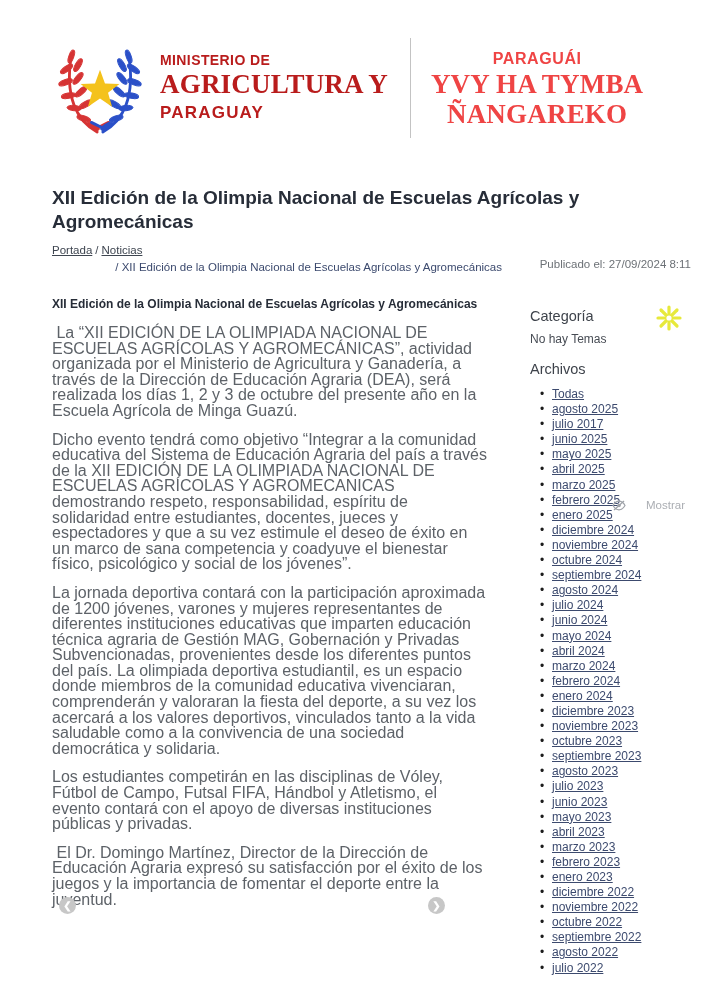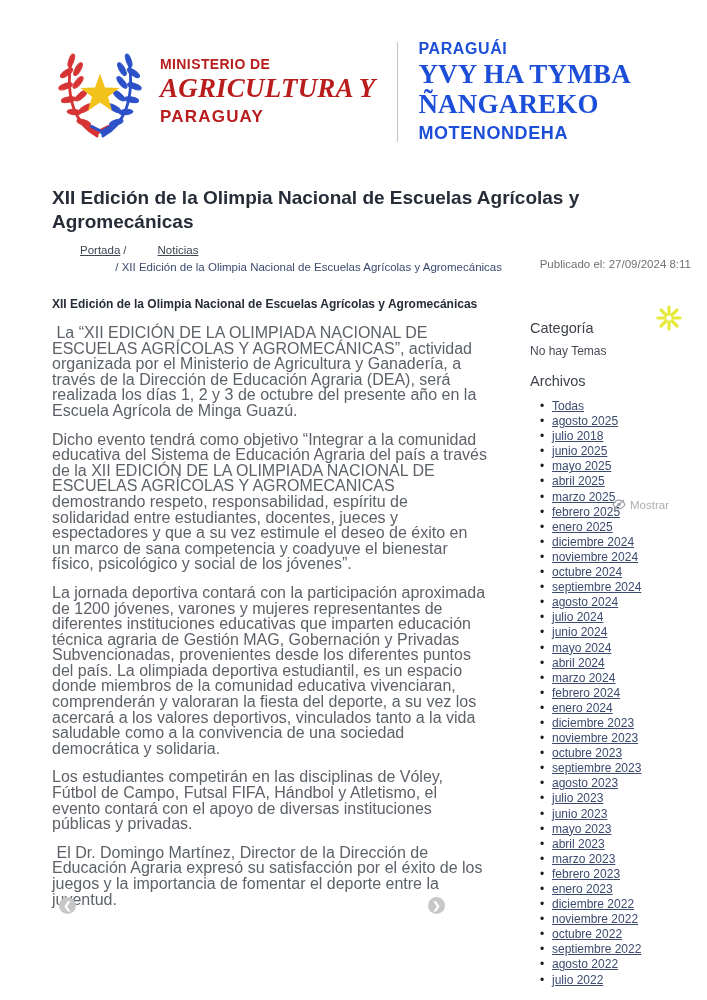--- a/index.html
+++ b/index.html
@@ -5,58 +5,58 @@
   * { margin:0; padding:0; box-sizing:border-box; }
   html,body { background:#ffffff; }
   body { width:707px; height:1000px; font-family:"Liberation Sans",sans-serif; position:relative; overflow:hidden; color:#272d38; }
   .page { position:relative; width:707px; height:1000px; background:#fff; }
 
   
   .site-header { position:absolute; top:38px; left:57px; display:flex; align-items:center; }
   .logo-emblem { width:86px; height:98px; flex:0 0 auto; }
   .logo-left { margin-left:17px; color:#b91c1c; }
   .logo-left .l-small { font-size:14px; font-weight:700; letter-spacing:.4px; line-height:19px; }
-  .logo-left .l-serif { font-family:"Liberation Serif",serif; font-weight:700; font-size:27px; line-height:29px; letter-spacing:.2px;font-style:italic; }
+  .logo-left .l-serif { font-family:"Liberation Serif",serif; font-weight:700; font-size:27px; line-height:29px; letter-spacing:.2px; }
   .logo-left .l-country { font-size:17px; font-weight:700; letter-spacing:1.2px; line-height:24px; margin-top:2px; }
   .logo-divider { width:1px; height:100px; background:#c3c3c3; margin:0 20px 0 22px; }
-  .logo-right { color:#1d4ed8; }
+  .logo-right { color:#ef4444;text-align:center; }
   .logo-right .r-small { font-size:16px; font-weight:700; letter-spacing:.6px; line-height:21px; }
   .logo-right .r-serif { font-family:"Liberation Serif",serif; font-weight:700; font-size:27px; line-height:30px; letter-spacing:.2px; }
   .logo-right .r-bottom { font-size:18px; font-weight:700; letter-spacing:.6px; line-height:25px; margin-top:2px; }
 
   
   .page-title { position:absolute; top:186px; left:52px; width:590px; font-size:19px; font-weight:700; line-height:24px; color:#272d38; }
   .crumb-wrap { position:absolute; top:242px; left:52px; width:450px; font-size:11.5px; line-height:17px; }
-  .crumb-line1 a { color:#3e4550; text-decoration:underline;margin-left:28px; }
+  .crumb-line1 a { color:#3e4550; text-decoration:underline; }
   .crumb-sep { color:#3e4550; margin:0 3px; text-decoration:none; }
   .crumb-line2 { color:#3c4a6e; padding-left:4px;text-align:right; }
   .published { position:absolute; top:258px; right:16px; font-size:11.5px; color:#6c7176; }
 
   
   .article { position:absolute; top:297px; left:52px; width:436px; }
   .article h2 { font-size:12px; font-weight:700; color:#272d38; margin-bottom:13px; line-height:15px; }
   .article p { font-size:16px; color:#5d6268; line-height:15.6px; margin-bottom:13px; white-space:pre-wrap; }
 
   
   .nav-circle { position:absolute; width:17px; height:17px; border-radius:50%; background:#c7c7c7; color:#ffffff; display:flex; align-items:center; justify-content:center; font-size:10px; font-weight:700; line-height:1; cursor:pointer; }
   .nav-prev { left:59px; top:897px; }
   .nav-next { left:428px; top:897px; }
 
   
   .sidebar { position:absolute; left:530px; top:308px; width:170px; }
-  .side-title { font-size:14.5px; font-weight:400; color:#3e434b;margin-top:12px; }
+  .side-title { font-size:14.5px; font-weight:400; color:#3e434b; }
   .no-topics { font-size:12px; color:#474c54; margin-top:8px; }
   .archives-title { margin-top:15px; }
   .archives-list { list-style:none; margin-top:10px; padding-left:12px; }
   .archives-list li { font-size:12px; line-height:15.1px; position:relative; padding-left:10px; }
   .archives-list li::before { content:"•"; color:#1c1c1c; position:absolute; left:-2px; top:0; }
   .archives-list a { color:#3c4a6e; text-decoration:underline; }
 
   .asterisk-badge { position:absolute; left:656px; top:305px; width:26px; height:26px; }
-  .mostrar-overlay { position:absolute; left:612px; top:499px; display:flex; gap:4px; color:#abaeb3; font-size:11.5px; }
+  .mostrar-overlay { position:absolute; left:612px; top:499px; display:flex; align-items:center; gap:20px; color:#abaeb3; font-size:11.5px; }
 </style>
 </head>
 <body>
 
 <div class="page">
 
   <header class="site-header">
     <svg class="logo-emblem" viewBox="0 0 90 100" aria-hidden="true">
 
       <g stroke="#d63434" fill="#d63434">
@@ -99,21 +99,20 @@
       <div class="l-serif">AGRICULTURA Y</div>
       <div class="l-country">PARAGUAY</div>
     </div>
 
     <div class="logo-divider"></div>
 
     <div class="logo-right">
       <div class="r-small">PARAGUÁI</div>
       <div class="r-serif">YVY HA TYMBA</div>
       <div class="r-serif">ÑANGAREKO</div>
-      <div class="r-bottom">MOTENONDEHA</div>
     </div>
   </header>
 
   <h1 class="page-title">XII Edición de la Olimpia Nacional de Escuelas Agrícolas y Agromecánicas</h1>
 
   <div class="crumb-wrap">
     <div class="crumb-line1">
       <a href="#">Portada</a><span class="crumb-sep">/</span><a href="#">Noticias</a>
     </div>
     <div class="crumb-line2">/ XII Edición de la Olimpia Nacional de Escuelas Agrícolas y Agromecánicas</div>
@@ -139,21 +138,21 @@
     <span>❯</span>
   </div>
 
   <aside class="sidebar">
     <div class="side-title">Categoría</div>
     <div class="no-topics">No hay Temas</div>
     <div class="side-title archives-title">Archivos</div>
     <ul class="archives-list">
         <li><a href="#">Todas</a></li>
         <li><a href="#">agosto 2025</a></li>
-        <li><a href="#">julio 2018</a></li>
+        <li><a href="#">julio 2017</a></li>
         <li><a href="#">junio 2025</a></li>
         <li><a href="#">mayo 2025</a></li>
         <li><a href="#">abril 2025</a></li>
         <li><a href="#">marzo 2025</a></li>
         <li><a href="#">febrero 2025</a></li>
         <li><a href="#">enero 2025</a></li>
         <li><a href="#">diciembre 2024</a></li>
         <li><a href="#">noviembre 2024</a></li>
         <li><a href="#">octubre 2024</a></li>
         <li><a href="#">septiembre 2024</a></li>

